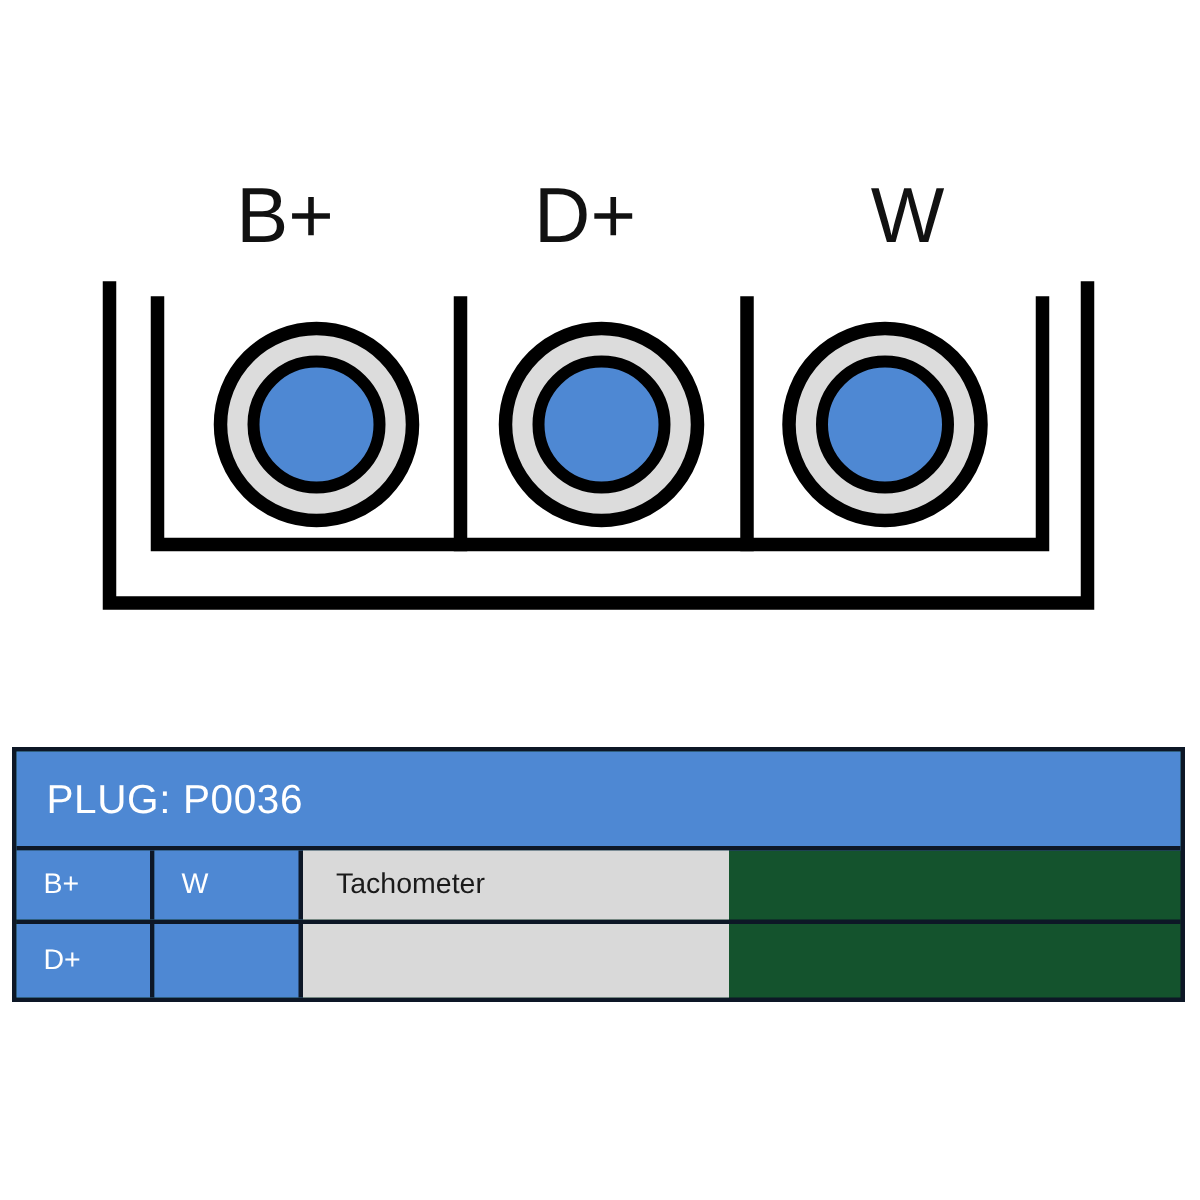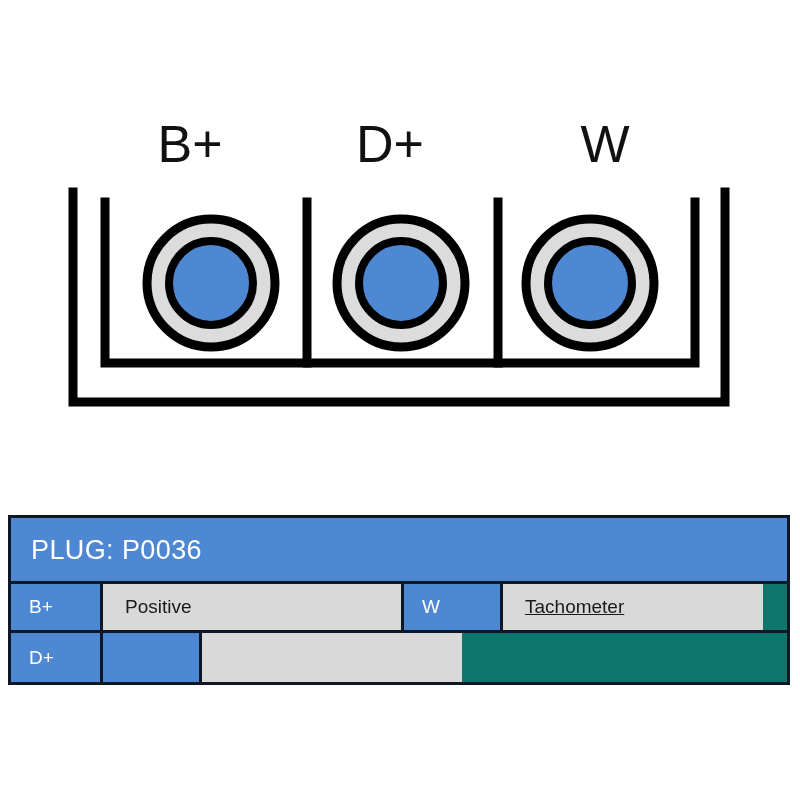--- a/index.html
+++ b/index.html
@@ -47,25 +47,25 @@
     white-space: nowrap;
   }
   .pin-label.l1 { left: 130px; top: 118px; width: 120px; }
   .pin-label.l2 { left: 330px; top: 118px; width: 120px; }
   .pin-label.l3 { left: 545px; top: 118px; width: 120px; }
 
   
   .pinout-table {
     position: absolute;
     left: 8px;
-    top: 515px;
+    top: 498px;
     width: 782px;
     border: 3px solid #0d1726;
     box-sizing: border-box;
-    background: #0f766e;
+    background: #14532d;
   }
 
   .table-header {
     background: #4e88d3;
     color: #ffffff;
     font-size: 27px;
     font-weight: 400;
     letter-spacing: 0.4px;
     padding: 16px 0 18px 20px;
     border-bottom: 3px solid #0d1726;
@@ -108,21 +108,21 @@
     color: #1a1a1a;
     padding-left: 22px;
     border-right: 3px solid #0d1726;
   }
   .cell.last { border-right: none; }
 
   
   .c1 { width: 92px; }
   .c2 { width: 301px; }
   .c3 { width: 99px; }
-  .c4 { width: 260px; text-decoration: underline; }
+  .c4 { width: 284px; }
 </style>
 </head>
 <body>
 
 <div id="stage">
 
   <div class="diagram">
 
     <span class="pin-label l1">B+</span>
     <span class="pin-label l2">D+</span>
@@ -156,21 +156,20 @@
   </div>
 
   <div class="pinout-table">
 
     <div class="table-header">PLUG: P0036</div>
 
     <div class="table-body">
 
       <div class="trow first">
         <div class="cell label c1">B+</div>
-        <div class="cell value c2">Positive</div>
         <div class="cell label c3">W</div>
         <div class="cell value c4 last">Tachometer</div>
       </div>
 
       <div class="trow">
         <div class="cell label c1">D+</div>
         <div class="cell label c3"></div>
         <div class="cell value c4 last"></div>
       </div>
 

